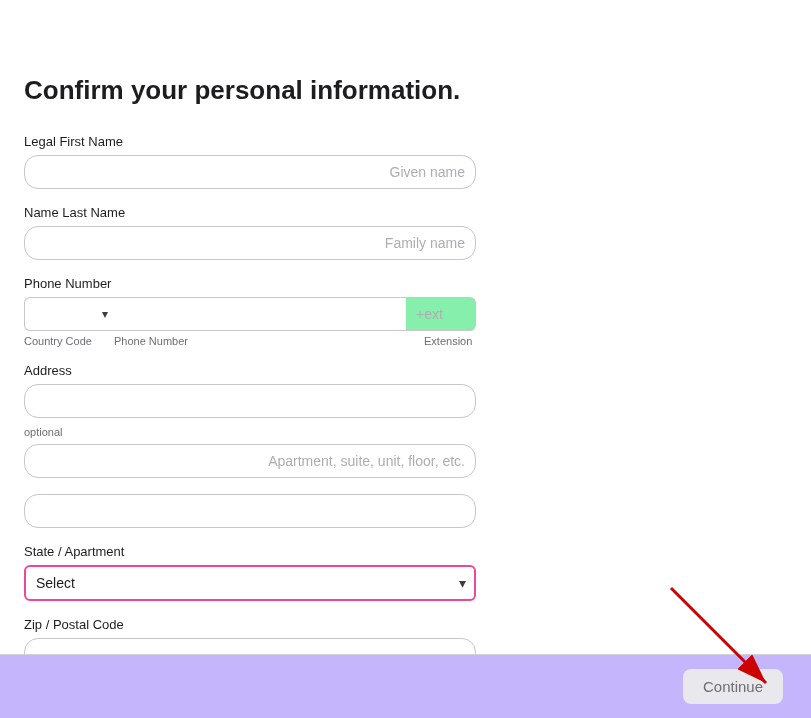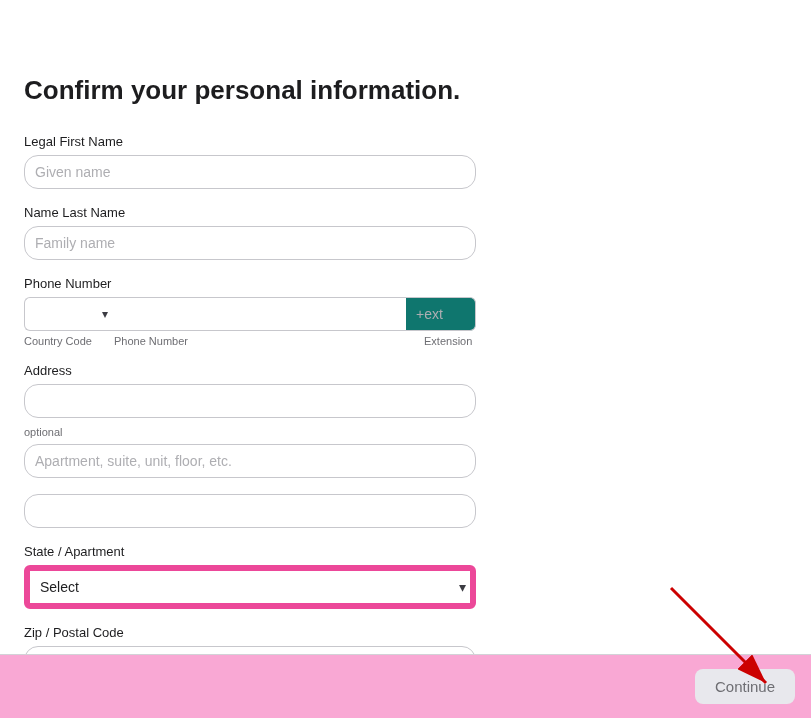--- a/index.html
+++ b/index.html
@@ -52,20 +52,21 @@
 
     .form-input {
       width: 100%;
       padding: 8px 10px;
       border: 1px solid #c7c7cc;
       border-radius: 14px;
       font-size: 14px;
       color: #1d1d1f;
       outline: none;
       background: #ffffff;
+      text-align: right;
     }
 
     .form-input::placeholder {
       color: #aeaeb2;
     }
 
     .form-input[readonly] {
       background: #f5f5f7;
       color: #6e6e73;
     }
@@ -122,21 +123,21 @@
 
     .phone-ext-input {
       width: 70px;
       border: 1px solid #c7c7cc;
       border-left: none;
       border-radius: 0 6px 6px 0;
       padding: 8px 10px;
       font-size: 14px;
       outline: none;
       color: #1d1d1f;
-      background: #0f766e;
+      background: #86efac;
     }
 
     .phone-ext-input::placeholder {
       color: #aeaeb2;
     }
 
     .phone-labels {
       display: flex;
       margin-top: 4px;
     }
@@ -161,21 +162,21 @@
     }
 
     
     .state-select-wrapper {
       position: relative;
     }
 
     .state-select-wrapper select {
       width: 100%;
       padding: 8px 32px 8px 10px;
-      border: 6px solid #ec4899;
+      border: 2px solid #ec4899;
       border-radius: 6px;
       font-size: 14px;
       color: #1d1d1f;
       outline: none;
       background: #ffffff;
       appearance: none;
       -webkit-appearance: none;
       cursor: pointer;
     }
 
@@ -190,22 +191,22 @@
       pointer-events: none;
     }
 
     
     .footer {
       position: fixed;
       bottom: 0;
       left: 0;
       width: 811px;
       border-top: 1px solid #d2d2d7;
-      background: #f9a8d4;
-      padding: 14px 16px;
+      background: #c4b5fd;
+      padding: 14px 28px;
       display: flex;
       justify-content: flex-end;
       align-items: center;
     }
 
     .continue-button {
       background: #e8e8ed;
       color: #6e6e73;
       border: none;
       border-radius: 8px;

